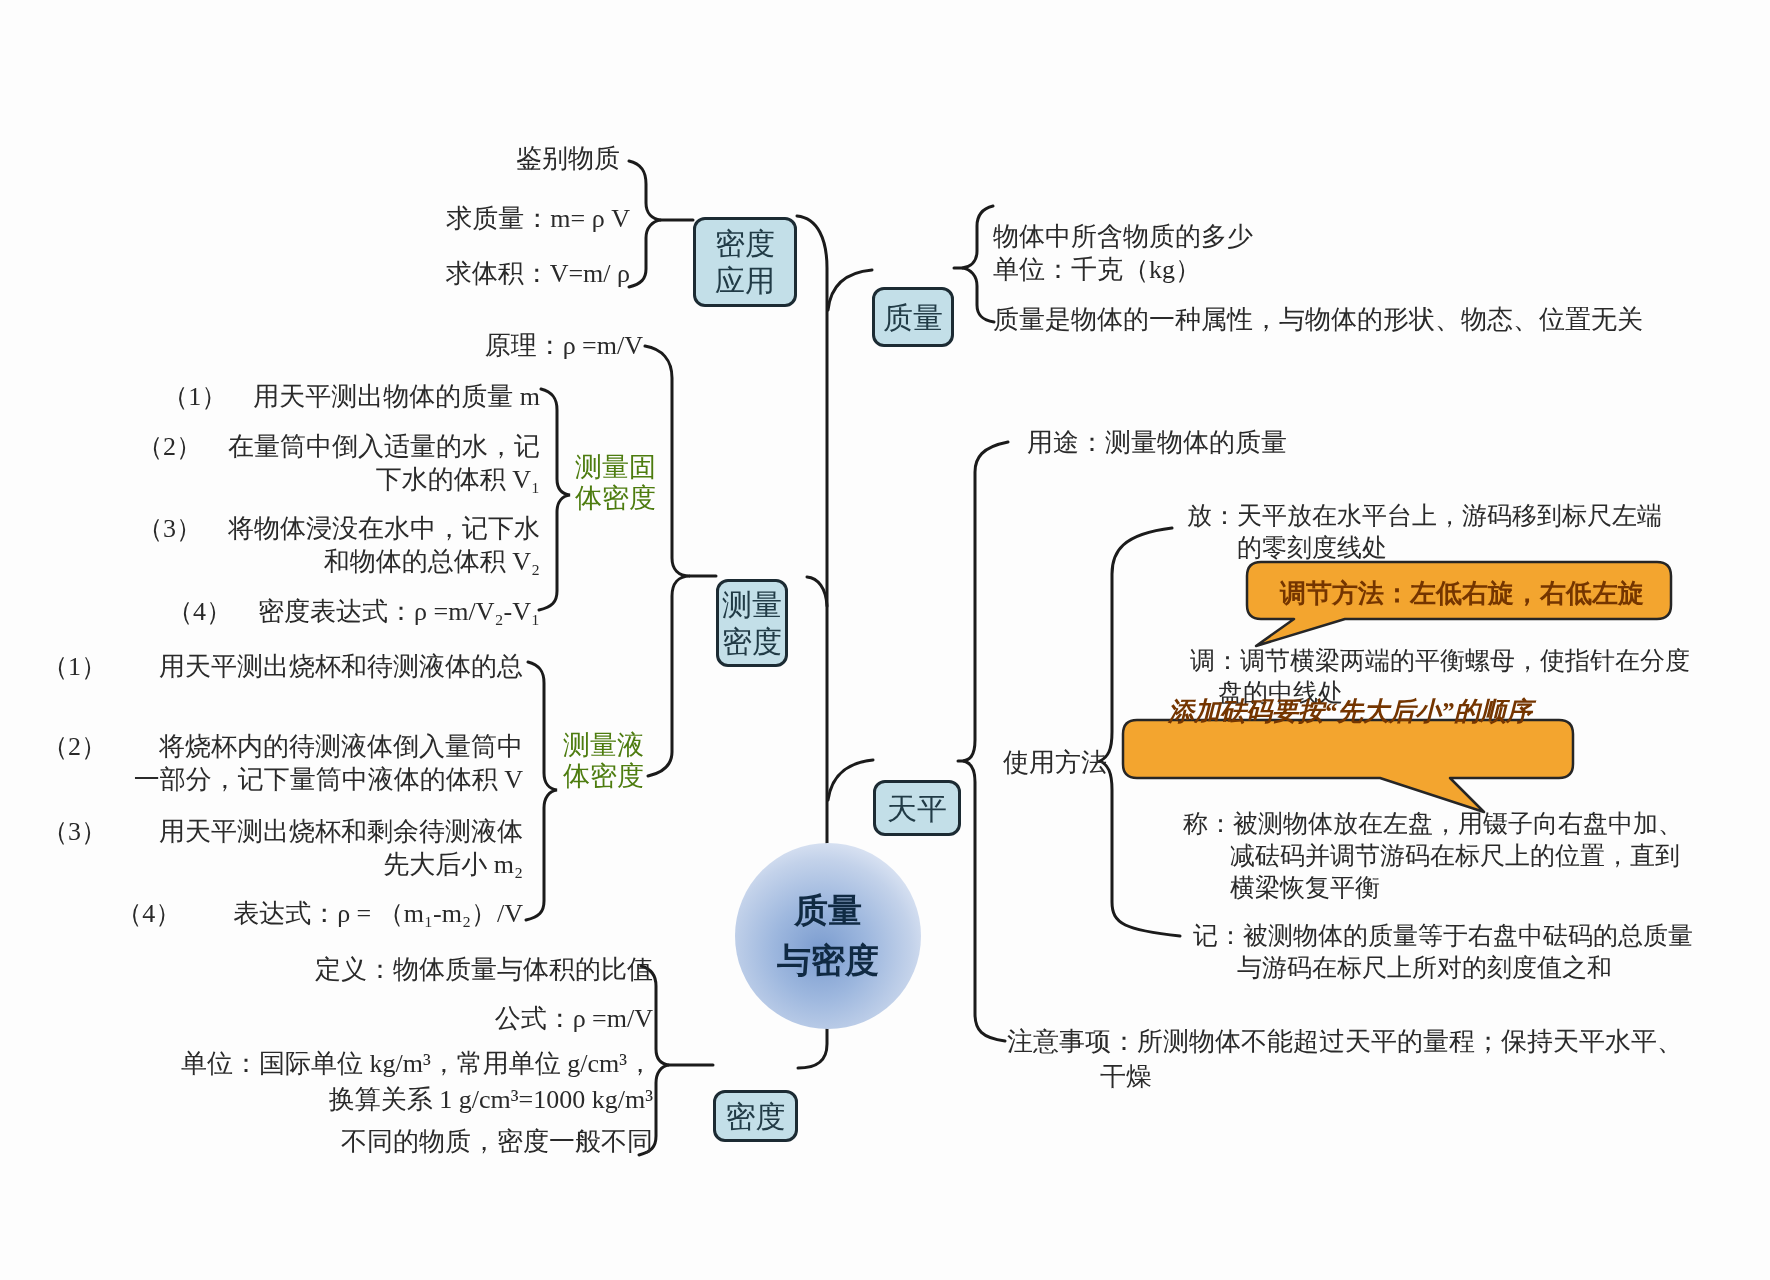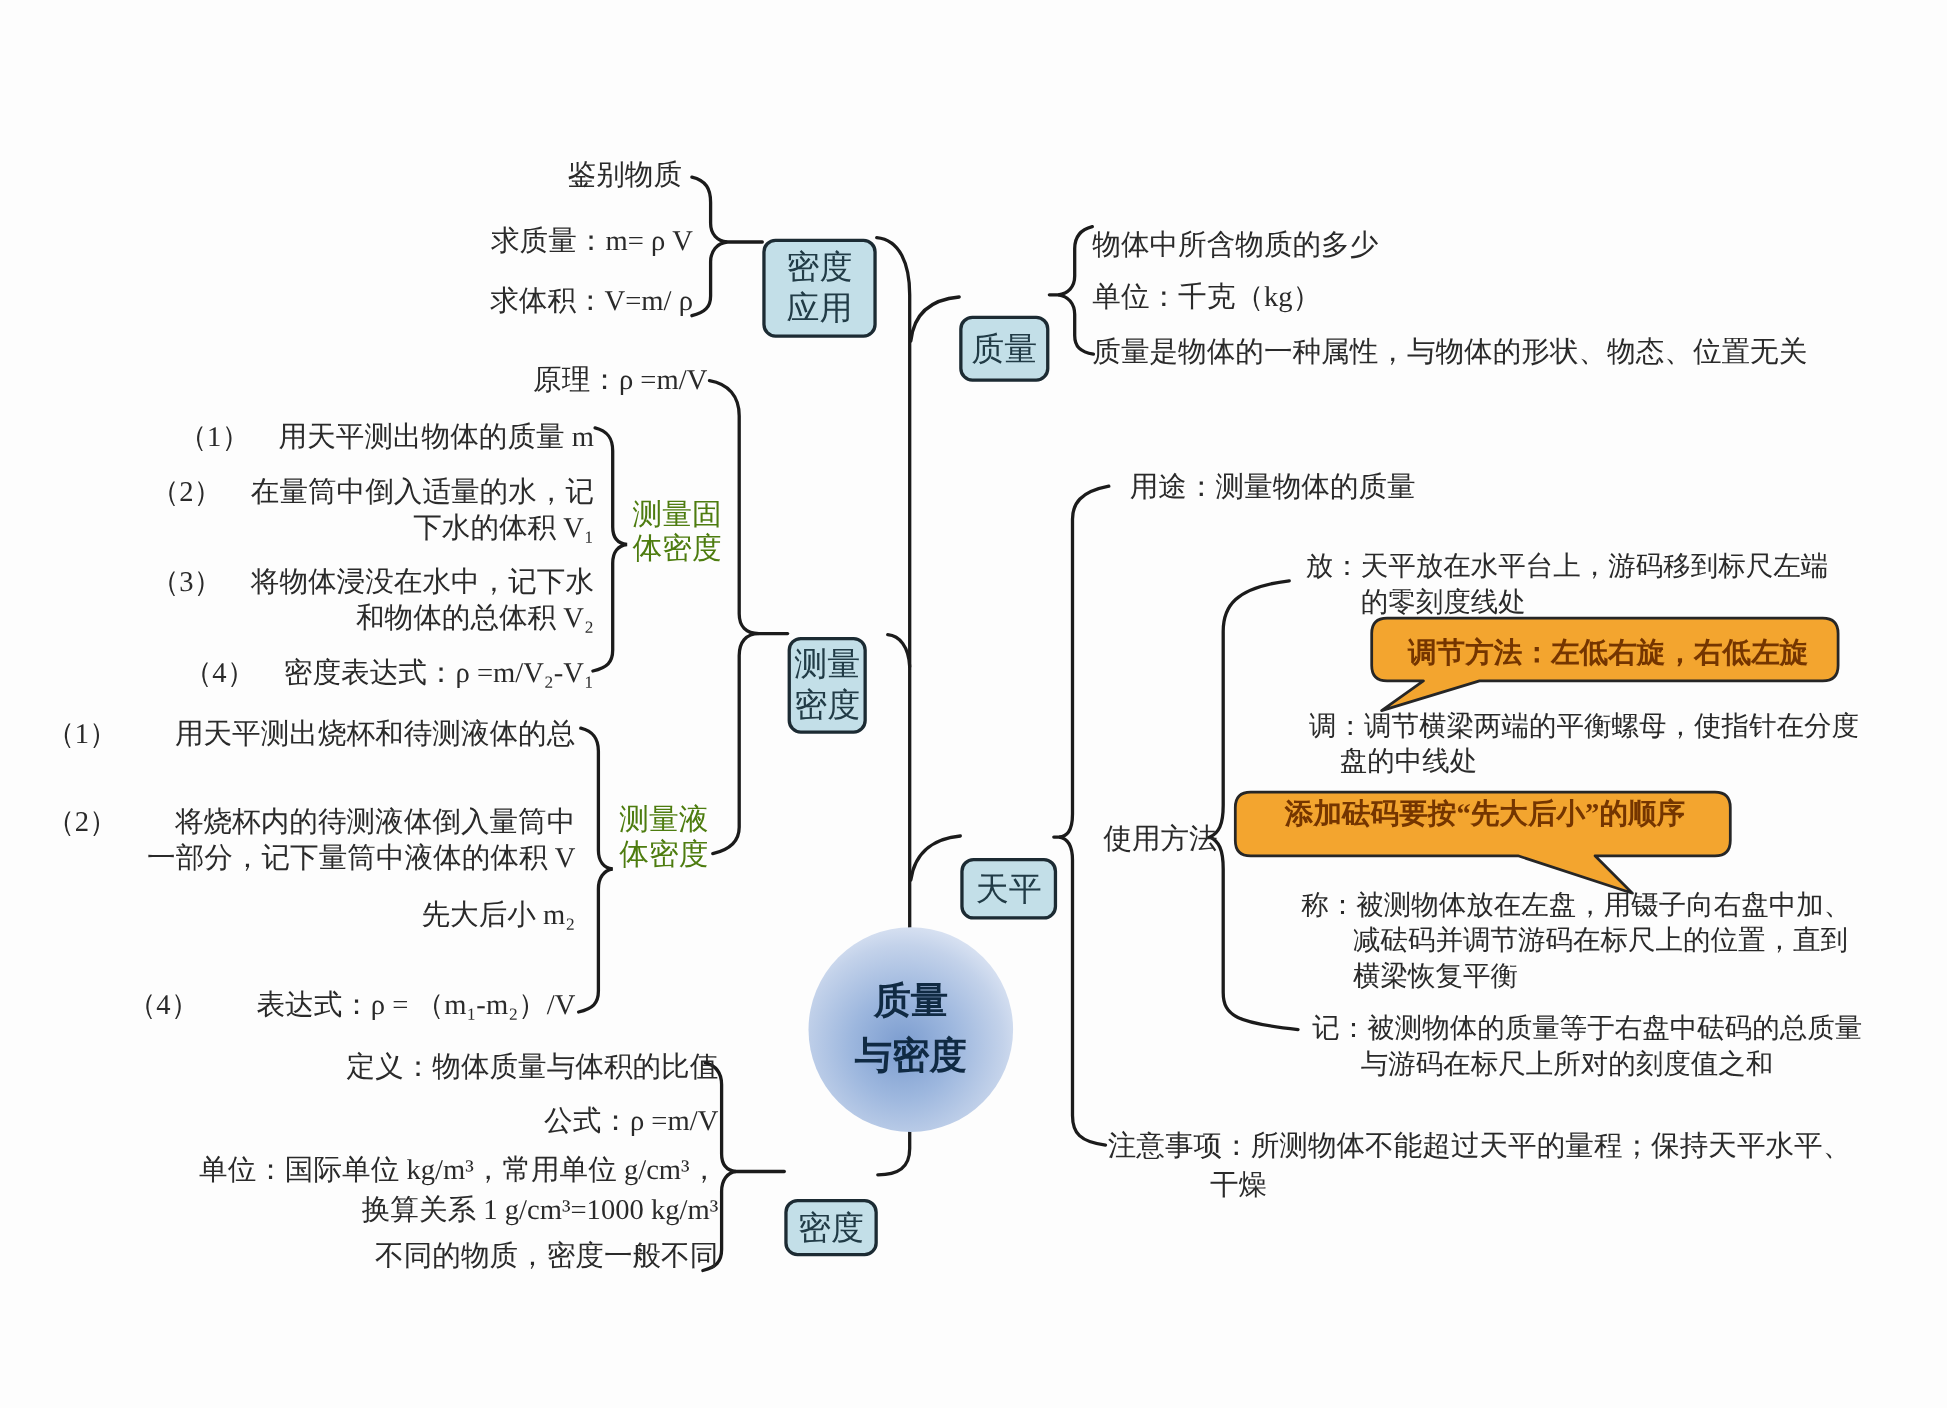--- a/index.html
+++ b/index.html
@@ -110,38 +110,39 @@
   </div>
 
   <div class="t ra" style="right:1247px;top:650px;">
     <div>（1）　　用天平测出烧杯和待测液体的总</div>
   </div>
   <div class="t ra" style="right:1247px;top:730px;">
     <div>（2）　　将烧杯内的待测液体倒入量筒中</div>
     <div>一部分，记下量筒中液体的体积 V</div>
   </div>
   <div class="t ra" style="right:1247px;top:815px;">
+    <div>（3）　　用天平测出烧杯和剩余待测液体</div>
     <div>先大后小 m₂</div>
   </div>
   <div class="t ra" style="right:1247px;top:897px;">（4）　　表达式：ρ = （m₁-m₂）/V</div>
 
   <div class="grouplabel" style="left:563px;top:730px;">
     <div>测量液</div>
     <div>体密度</div>
   </div>
 
   <div class="t ra" style="right:1117px;top:953px;">定义：物体质量与体积的比值</div>
   <div class="t ra" style="right:1117px;top:1002px;">公式：ρ =m/V</div>
   <div class="t ra" style="right:1117px;top:1046px;line-height:36px;">
     <div>单位：国际单位 kg/m³，常用单位 g/cm³，</div>
     <div>换算关系 1 g/cm³=1000 kg/m³</div>
   </div>
   <div class="t ra" style="right:1117px;top:1125px;">不同的物质，密度一般不同</div>
 
-  <div class="t" style="left:993px;top:206px;">物体中所含物质的多少</div>
+  <div class="t" style="left:993px;top:220px;">物体中所含物质的多少</div>
   <div class="t" style="left:993px;top:253px;">单位：千克（kg）</div>
   <div class="t" style="left:993px;top:303px;">质量是物体的一种属性，与物体的形状、物态、位置无关</div>
 
   <div class="t" style="left:1027px;top:426px;">用途：测量物体的质量</div>
   <div class="t" style="left:1003px;top:746px;">使用方法</div>
 
   <div class="t step" style="left:1187px;top:500px;">
     <div>放：天平放在水平台上，游码移到标尺左端</div>
     <div style="margin-left:50px;">的零刻度线处</div>
   </div>
@@ -153,20 +154,20 @@
     <div>称：被测物体放在左盘，用镊子向右盘中加、</div>
     <div style="margin-left:47px;">减砝码并调节游码在标尺上的位置，直到</div>
     <div style="margin-left:47px;font-family:Liberation Serif, serif;">横梁恢复平衡</div>
   </div>
   <div class="t step" style="left:1193px;top:920px;">
     <div>记：被测物体的质量等于右盘中砝码的总质量</div>
     <div style="margin-left:44px;">与游码在标尺上所对的刻度值之和</div>
   </div>
 
   <div class="callout-text" style="left:1270px;top:576px;width:384px;">调节方法：左低右旋，右低左旋</div>
-  <div class="callout-text" style="left:1140px;top:722px;width:420px;">添加砝码要按“先大后小”的顺序</div>
+  <div class="callout-text" style="left:1140px;top:694px;width:420px;font-style:italic;">添加砝码要按“先大后小”的顺序</div>
 
   <div class="t" style="left:1007px;top:1024px;line-height:35px;">
     <div>注意事项：所测物体不能超过天平的量程；保持天平水平、</div>
     <div style="margin-left:93px;">干燥</div>
   </div>
 
 </div>
 
 </body></html>

